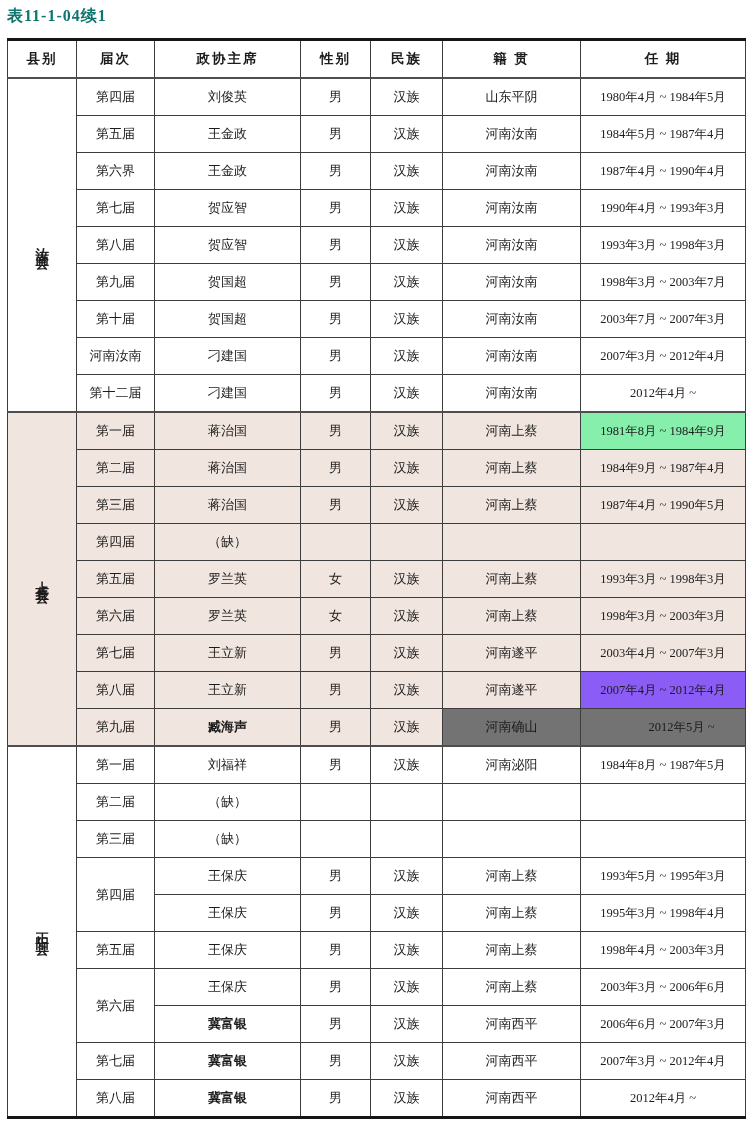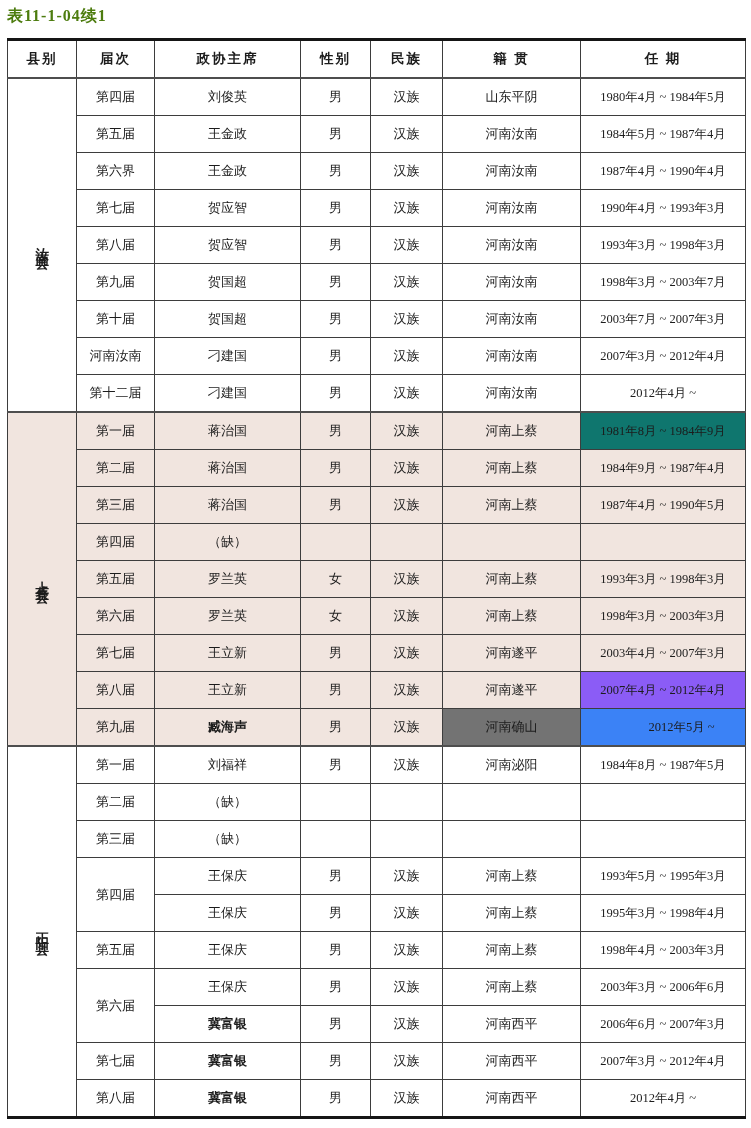--- a/index.html
+++ b/index.html
@@ -2,21 +2,21 @@
 <html><head>
 <meta charset="utf-8">
 <style>
   html,body { margin:0; padding:0; background:#ffffff; }
   .page {
     position:relative; width:751px; height:1128px; background:#ffffff;
     font-family:"Liberation Serif","DejaVu Serif",serif; overflow:hidden;
   }
   .doc-title {
     position:absolute; top:6px; left:7px;
-    font-size:16px; font-weight:bold; color:#4d7c0f; letter-spacing:1px;
+    font-size:16px; font-weight:bold; color:#0f766e; letter-spacing:1px;
   }
   table.tbl {
     position:absolute; top:38px; left:7px;
     border-collapse:collapse; table-layout:fixed; width:738px;
   }
   .tbl th, .tbl td {
     border:1px solid #3d3d3d; text-align:center; vertical-align:middle;
     padding:0; color:#1c1c1c; overflow:hidden;
   }
   .tbl th { height:36px; font-size:13.5px; font-weight:bold; letter-spacing:2px; }
@@ -131,21 +131,21 @@
           <td>河南汝南</td>
           <td class="term-cell">2012年4月 ~</td>
         </tr>
         <tr class="section-start">
           <td class="county-cell" rowspan="9" style="background: rgb(241, 229, 223);"><span class="vtext">上蔡县</span></td>
           <td class="session-cell" rowspan="1" style="background: rgb(241, 229, 223);">第一届</td>
           <td style="background: rgb(241, 229, 223);">蒋治国</td>
           <td style="background: rgb(241, 229, 223);">男</td>
           <td style="background: rgb(241, 229, 223);">汉族</td>
           <td style="background: rgb(241, 229, 223);">河南上蔡</td>
-          <td class="term-cell" style="background: #0f766e;">1981年8月 ~ 1984年9月</td>
+          <td class="term-cell" style="background: #86efac;">1981年8月 ~ 1984年9月</td>
         </tr>
         <tr>
           <td class="session-cell" rowspan="1" style="background: rgb(241, 229, 223);">第二届</td>
           <td style="background: rgb(241, 229, 223);">蒋治国</td>
           <td style="background: rgb(241, 229, 223);">男</td>
           <td style="background: rgb(241, 229, 223);">汉族</td>
           <td style="background: rgb(241, 229, 223);">河南上蔡</td>
           <td class="term-cell" style="background: rgb(241, 229, 223);">1984年9月 ~ 1987年4月</td>
         </tr>
         <tr>
@@ -195,21 +195,21 @@
           <td style="background: rgb(241, 229, 223);">汉族</td>
           <td style="background: rgb(241, 229, 223);">河南遂平</td>
           <td class="term-cell" style="background: #8b5cf6;">2007年4月 ~ 2012年4月</td>
         </tr>
         <tr>
           <td class="session-cell" rowspan="1" style="background: rgb(241, 229, 223);">第九届</td>
           <td class="bold-name" style="background: rgb(241, 229, 223); margin-top: 20px;">臧海声</td>
           <td style="background: rgb(241, 229, 223);">男</td>
           <td style="background: rgb(241, 229, 223);">汉族</td>
           <td style="background: #737373;">河南确山</td>
-          <td class="term-cell" style="background: #3b82f6; padding-left: 37px;">2012年5月 ~</td>
+          <td class="term-cell" style="background: #737373; padding-left: 37px;">2012年5月 ~</td>
         </tr>
         <tr class="section-start">
           <td class="county-cell" rowspan="10"><span class="vtext">正阳县</span></td>
           <td class="session-cell" rowspan="1">第一届</td>
           <td>刘福祥</td>
           <td>男</td>
           <td>汉族</td>
           <td>河南泌阳</td>
           <td class="term-cell">1984年8月 ~ 1987年5月</td>
         </tr>

